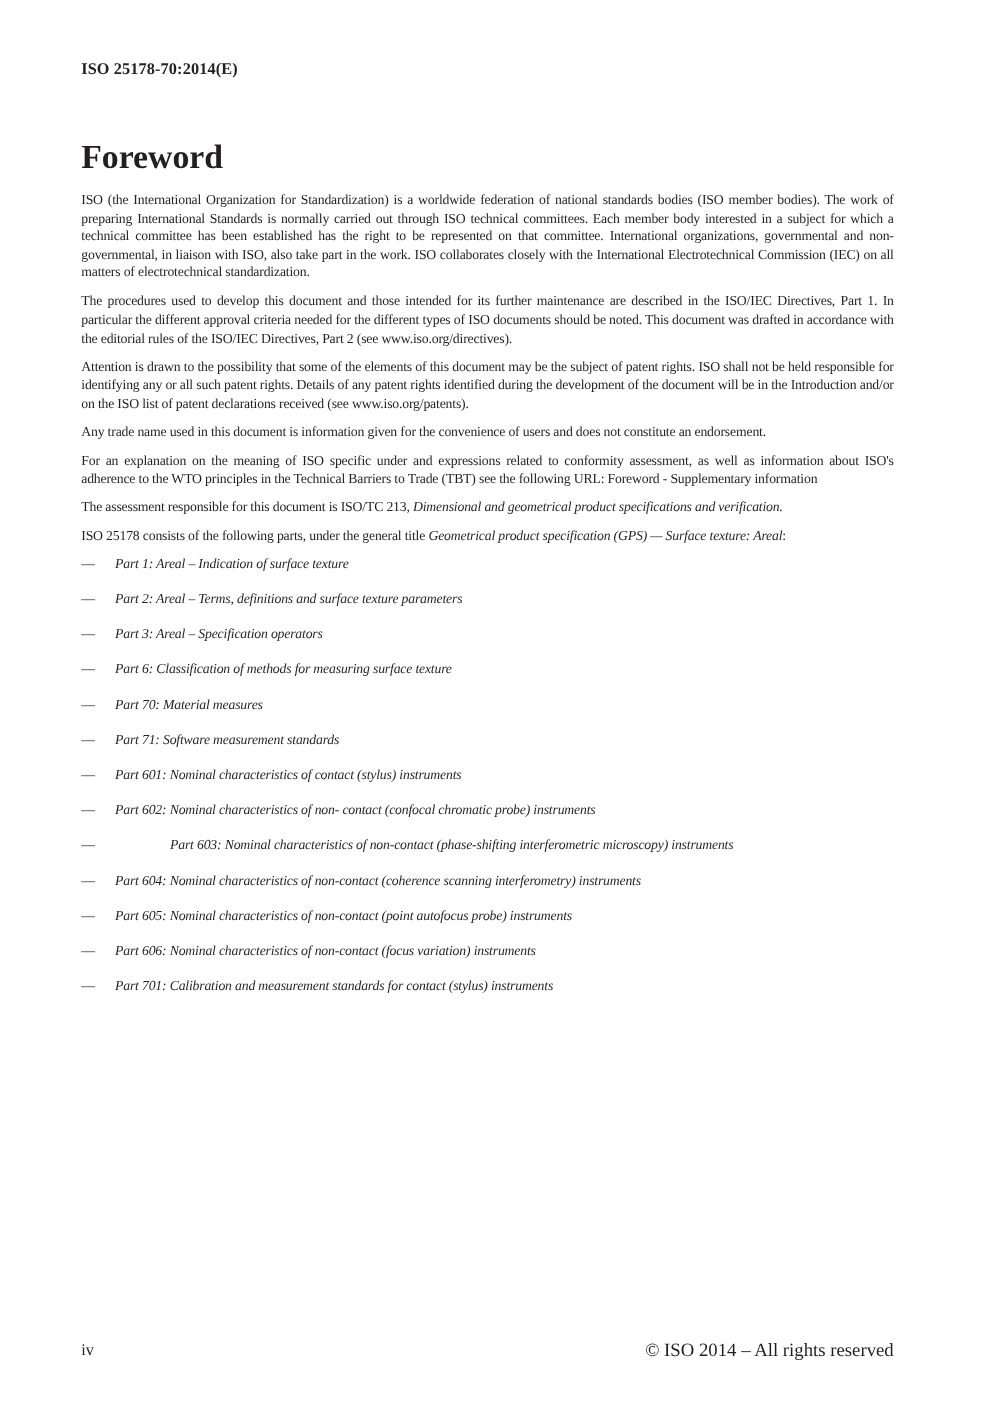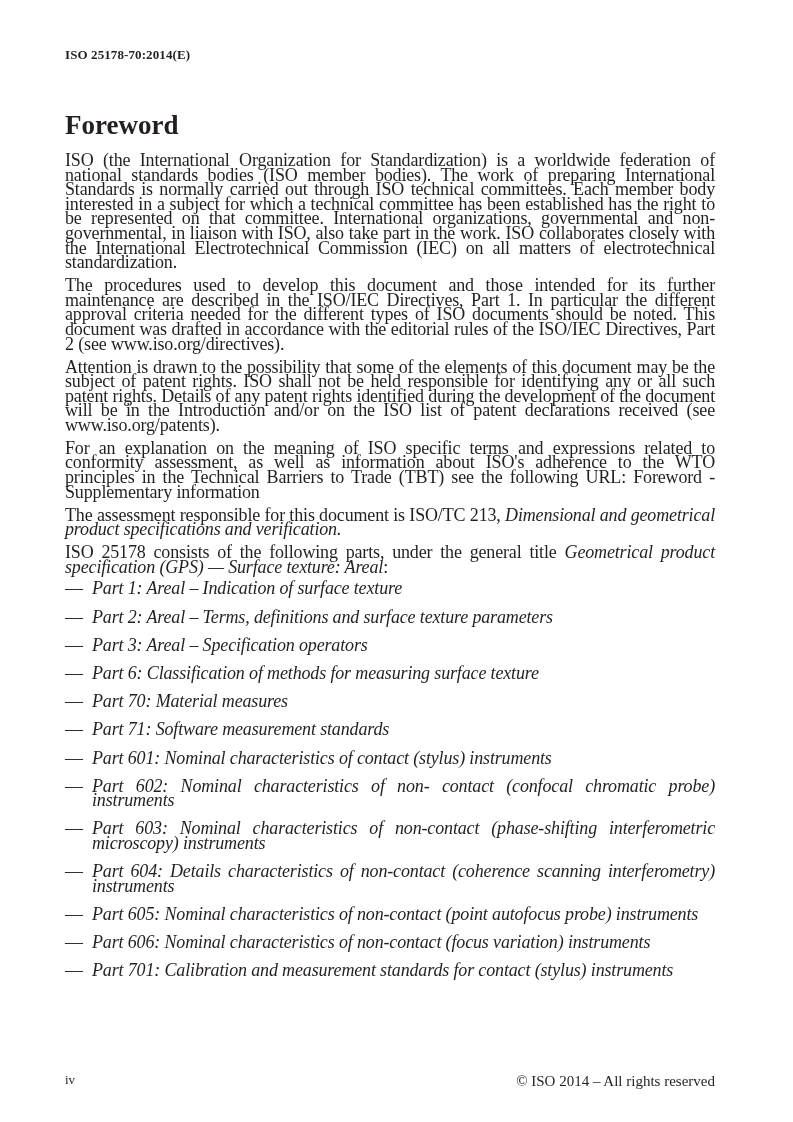--- a/index.html
+++ b/index.html
@@ -34,21 +34,21 @@
       top: 110px;
       font-size: 27px;
       font-weight: bold;
       margin: 0;
     }
     .body {
       position: absolute;
       left: 49px;
       top: 153px;
       width: 650px;
-      font-size: 18px;
+      font-size: 11px;
       line-height: 14.6px;
     }
     .para {
       margin: 0 0 8.4px 0;
       text-align: justify;
       letter-spacing: -0.15px;
     }
     .para.gap-s { margin-bottom: 7px; }
     em { font-style: italic; margin-top: 16px; }
     .list {
@@ -66,20 +66,21 @@
       flex: 0 0 27px;
       font-style: normal;
     }
     .list-item .txt {
       flex: 1;
       text-align: justify;
       text-align-last: left;
     }
     .list-item.justify .txt {
       text-align: justify;
+      margin-left: 44px;
     }
     .footer-left {
       position: absolute;
       left: 49px;
       top: 1072px;
       font-size: 13px;
     }
     .footer-right {
       position: absolute;
       right: 94px;
@@ -93,21 +94,22 @@
 <div class="page">
 
   <div class="doc-id">ISO 25178-70:2014(E)</div>
 
   <h1 class="title">Foreword</h1>
 
   <div class="body">
     <p class="para">ISO (the International Organization for Standardization) is a worldwide federation of national standards bodies (ISO member bodies). The work of preparing International Standards is normally carried out through ISO technical committees. Each member body interested in a subject for which a technical committee has been established has the right to be represented on that committee. International organizations, governmental and non-governmental, in liaison with ISO, also take part in the work. ISO collaborates closely with the International Electrotechnical Commission (IEC) on all matters of electrotechnical standardization.</p>
     <p class="para">The procedures used to develop this document and those intended for its further maintenance are described in the ISO/IEC Directives, Part 1.  In particular the different approval criteria needed for the different types of ISO documents should be noted.  This document was drafted in accordance with the editorial rules of the ISO/IEC Directives, Part 2 (see www.iso.org/directives).</p>
     <p class="para">Attention is drawn to the possibility that some of the elements of this document may be the subject of patent rights. ISO shall not be held responsible for identifying any or all such patent rights.  Details of any patent rights identified during the development of the document will be in the Introduction and/or on the ISO list of patent declarations received (see www.iso.org/patents).</p>
-    <p class="para">For an explanation on the meaning of ISO specific terms and expressions related to conformity assessment, as well as information about ISO's adherence to the WTO principles in the Technical Barriers to Trade (TBT) see the following URL:  Foreword - Supplementary information</p>
+    <p class="para">Any trade name used in this document is information given for the convenience of users and does not constitute an endorsement.</p>
+    <p class="para">For an explanation on the meaning of ISO specific under and expressions related to conformity assessment, as well as information about ISO's adherence to the WTO principles in the Technical Barriers to Trade (TBT) see the following URL:  Foreword - Supplementary information</p>
 
     <p class="para"><span>The assessment responsible for this document is ISO/TC 213, </span><em>Dimensional and geometrical product specifications and verification.</em></p>
 
     <p class="para gap-s"><span>ISO 25178 consists of the following parts, under the general title </span><em>Geometrical product specification (GPS) — Surface texture: Areal</em><span>:</span></p>
 
     <ul class="list">
       <li class="list-item">
           <span class="dash">—</span>
           <span class="txt">Part 1: Areal – Indication of surface texture</span>
         </li>
@@ -138,21 +140,21 @@
       <li class="list-item">
           <span class="dash">—</span>
           <span class="txt">Part 602: Nominal characteristics of non- contact (confocal chromatic probe) instruments</span>
         </li>
       <li class="list-item justify">
           <span class="dash">—</span>
           <span class="txt">Part 603: Nominal characteristics of non-contact (phase-shifting interferometric microscopy) instruments</span>
         </li>
       <li class="list-item">
           <span class="dash">—</span>
-          <span class="txt">Part 604: Details characteristics of non-contact (coherence scanning interferometry) instruments</span>
+          <span class="txt">Part 604: Nominal characteristics of non-contact (coherence scanning interferometry) instruments</span>
         </li>
       <li class="list-item">
           <span class="dash">—</span>
           <span class="txt">Part 605: Nominal characteristics of non-contact (point autofocus probe) instruments</span>
         </li>
       <li class="list-item">
           <span class="dash">—</span>
           <span class="txt">Part 606: Nominal characteristics of non-contact (focus variation) instruments</span>
         </li>
       <li class="list-item" style="margin-bottom:6px">

